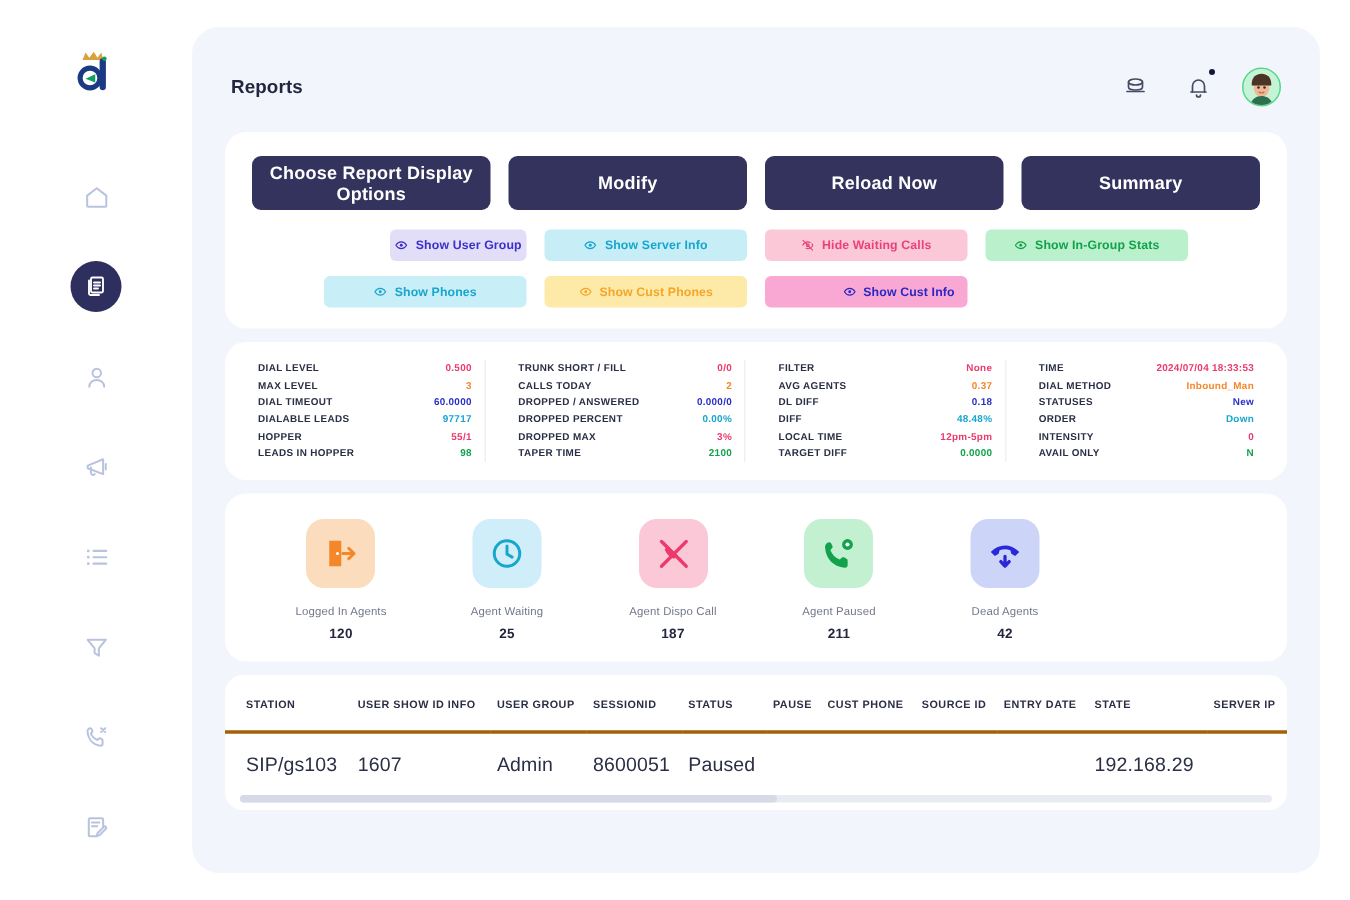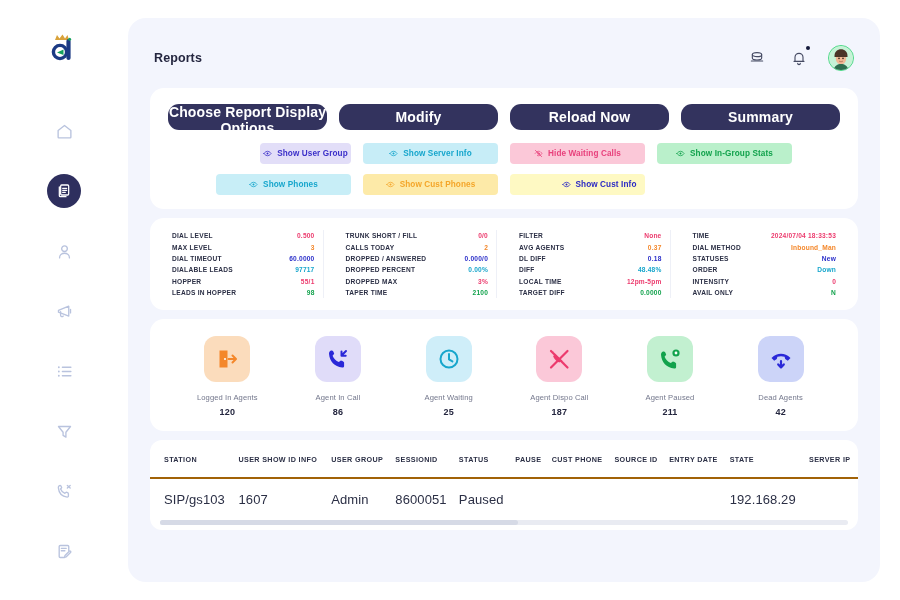--- a/index.html
+++ b/index.html
@@ -119,27 +119,27 @@
     flex-shrink: 0;
   }
 
   
   .action-row {
     display: flex;
     gap: 12px;
   }
   .action-btn {
     flex: 1;
-    height: 26px;
+    height: 36px;
     background: #33335e;
     color: #ffffff;
     border: none;
-    border-radius: 11px;
+    border-radius: 6px;
     font-family: "Liberation Sans", sans-serif;
-    font-size: 14px;
+    font-size: 12px;
     font-weight: bold;
     letter-spacing: .15px;
     cursor: pointer;
   }
 
   
   .pill-grid {
     margin-top: 13px;
     display: grid;
     grid-template-columns: repeat(4, 1fr);
@@ -434,21 +434,21 @@
               </svg>
               <span>Show Phones</span>
             </button>
             <button class="pill" style="background: rgb(253, 234, 168); color: rgb(244, 166, 42);">
               <svg width="9" height="9" viewBox="0 0 24 24" fill="none" stroke="currentColor" stroke-width="2" stroke-linecap="round" stroke-linejoin="round">
                 <path d="M2.5 12 S6 6 12 6 s9.5 6 9.5 6 -3.5 6-9.5 6 -9.5-6-9.5-6 Z"></path>
                 <circle cx="12" cy="12" r="2.6" fill="currentColor" stroke="none"></circle>
               </svg>
               <span>Show Cust Phones</span>
             </button>
-            <button class="pill" style="background: #fef9c3; color: rgb(42, 40, 196); padding-left: 43px;">
+            <button class="pill" style="background: #f9a8d4; color: rgb(42, 40, 196); padding-left: 43px;">
               <svg width="9" height="9" viewBox="0 0 24 24" fill="none" stroke="currentColor" stroke-width="2" stroke-linecap="round" stroke-linejoin="round">
                 <path d="M2.5 12 S6 6 12 6 s9.5 6 9.5 6 -3.5 6-9.5 6 -9.5-6-9.5-6 Z"></path>
                 <circle cx="12" cy="12" r="2.6" fill="currentColor" stroke="none"></circle>
               </svg>
               <span>Show Cust Info</span>
             </button>
           </div>
       </section>
 
       <section class="stats-card">
@@ -562,30 +562,20 @@
           <div class="agent">
             <div class="agent-tile" style="background: rgb(251, 220, 188); color: rgb(244, 135, 42);">
               <svg width="24" height="24" viewBox="0 0 24 24" fill="none" stroke="#f4872a" stroke-width="2" stroke-linecap="round" stroke-linejoin="round">
                 <path d="M4.5 3.5 h8 v17 h-8 Z" fill="currentColor" stroke="none"></path>
                 <path d="M13.5 12 h7 M17.5 8.5 L21 12 L17.5 15.5"></path>
                 <circle cx="10" cy="12" r="1" fill="#fff" stroke="none"></circle>
               </svg>
             </div>
             <div class="agent-name">Logged In Agents</div>
             <div class="agent-count">120</div>
-          </div>
-          <div class="agent">
-            <div class="agent-tile" style="background: rgb(224, 220, 249); color: rgb(42, 40, 216);">
-              <svg width="24" height="24" viewBox="0 0 24 24" fill="none" stroke="#2a28d8" stroke-width="2" stroke-linecap="round" stroke-linejoin="round">
-                <path d="M6 3.5 c1.3 0 2.2 3.2 2.2 3.2 L6.6 8.8 c1.1 2.9 3.3 5.1 6.2 6.2 l2.1-1.6 s3.2 .9 3.2 2.2 v3.3 c0 1-.9 1.7-1.9 1.6 C8.4 19.6 3.6 14.6 3 6.8 2.9 5.5 3.8 4.2 5 3.6 Z" fill="currentColor" stroke="none"></path>
-                <path d="M20 4 L15.5 8.5 M15.5 4.5 v4.2 h4.2"></path>
-              </svg>
-            </div>
-            <div class="agent-name">Agent In Call</div>
-            <div class="agent-count">86</div>
           </div>
           <div class="agent">
             <div class="agent-tile" style="background: rgb(207, 238, 249); color: rgb(23, 166, 204);">
               <svg width="24" height="24" viewBox="0 0 24 24" fill="none" stroke="#17a6cc" stroke-width="2" stroke-linecap="round" stroke-linejoin="round">
                 <circle cx="12" cy="12" r="8.5"></circle>
                 <path d="M12 7 v5.4 l3.4 2"></path>
               </svg>
             </div>
             <div class="agent-name">Agent Waiting</div>
             <div class="agent-count">25</div>

